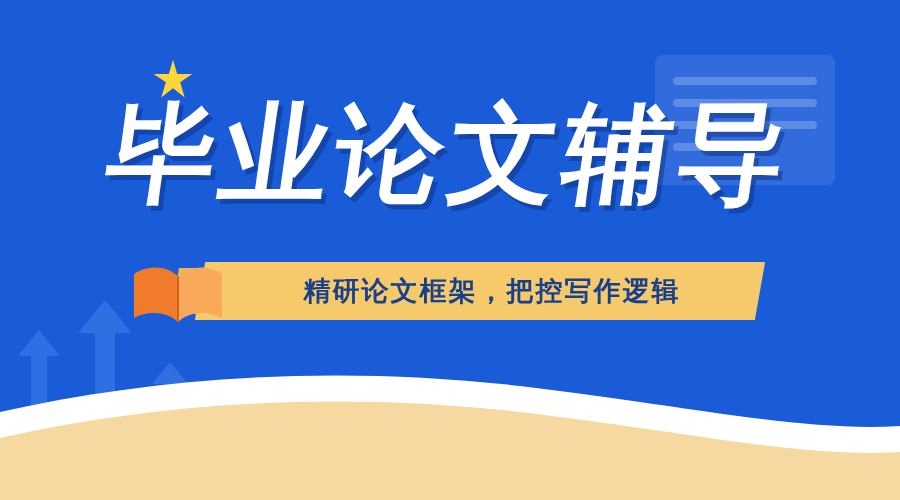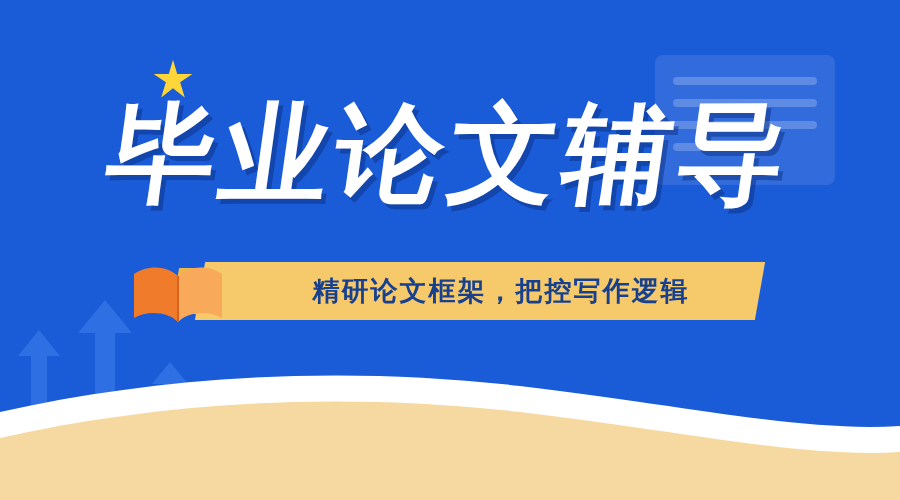--- a/index.html
+++ b/index.html
@@ -81,21 +81,21 @@
     position: absolute;
     left: 175px;
     top: 268px;
     width: 34px;
     height: 46px;
     background: #edb84b;
     transform: skewX(-10deg);
   }
   .subtitle {
     position: absolute;
-    left: 241px;
+    left: 232px;
     top: 262px;
     width: 520px;
     height: 58px;
     line-height: 58px;
     text-align: center;
     font-family: "DejaVu Sans", "Liberation Sans", sans-serif;
     font-weight: bold;
     font-size: 27px;
     letter-spacing: 2px;
     color: #17408f;

